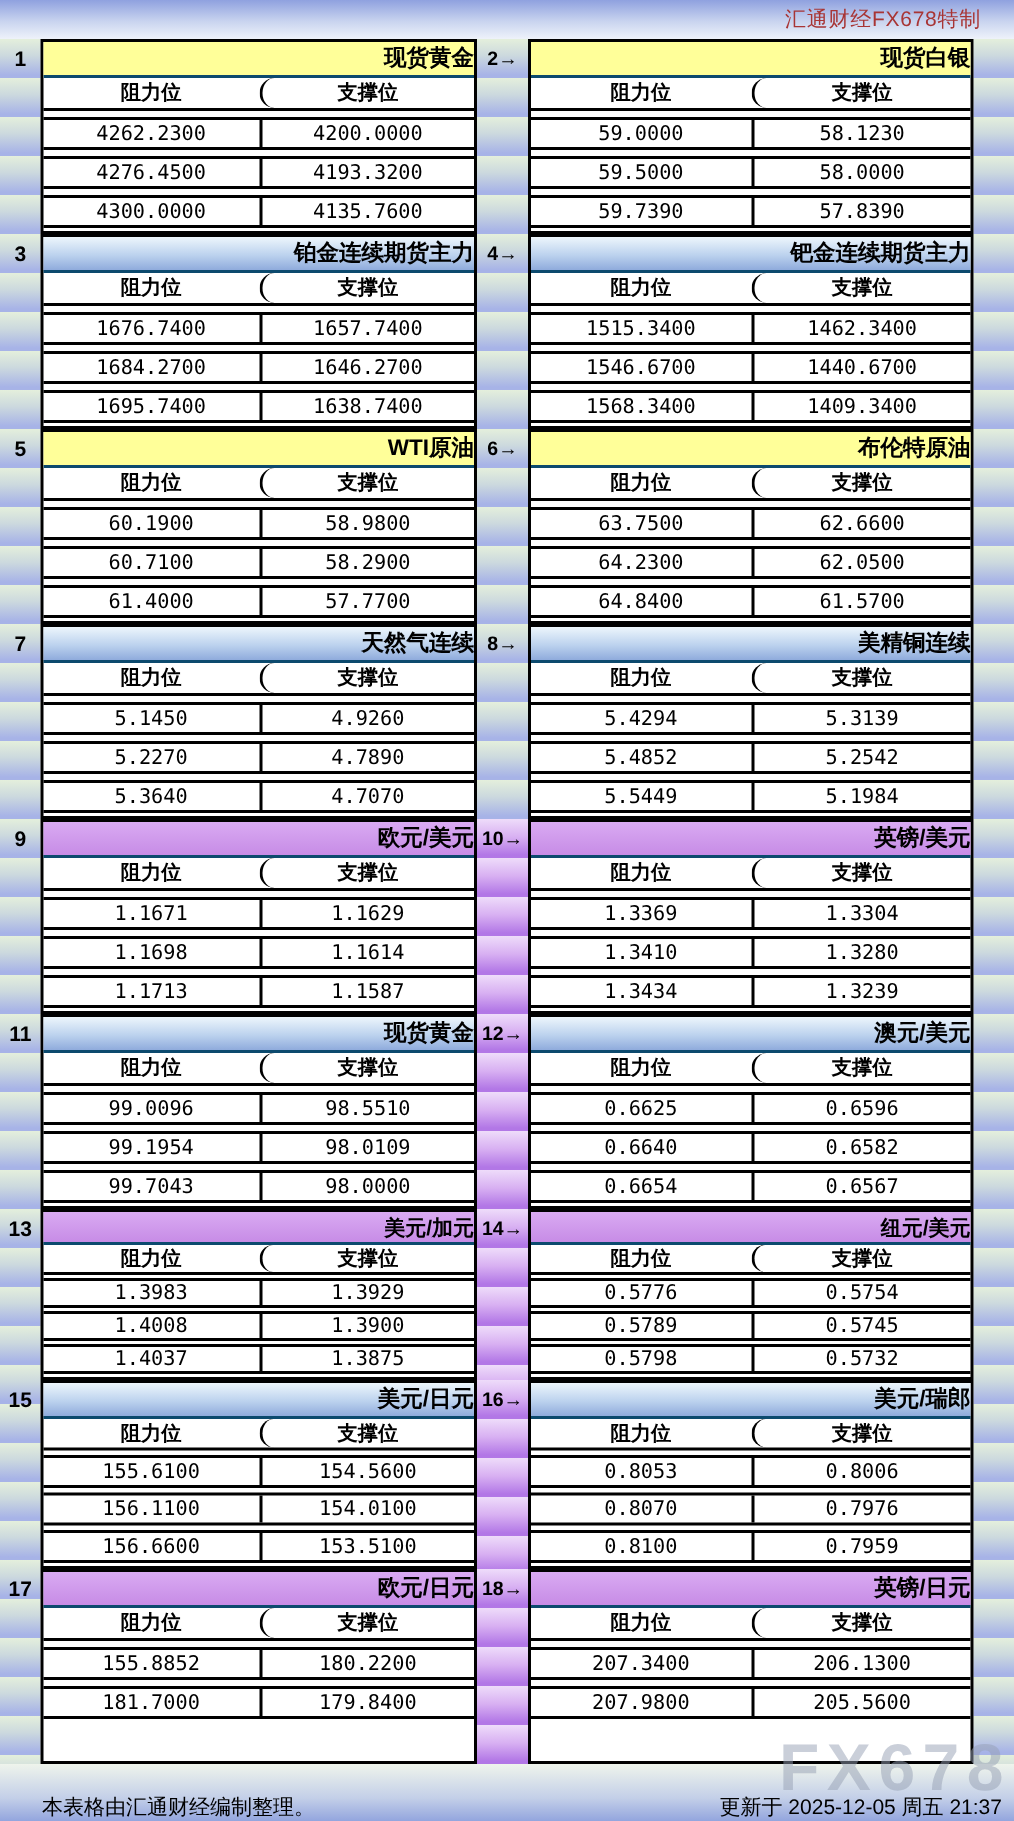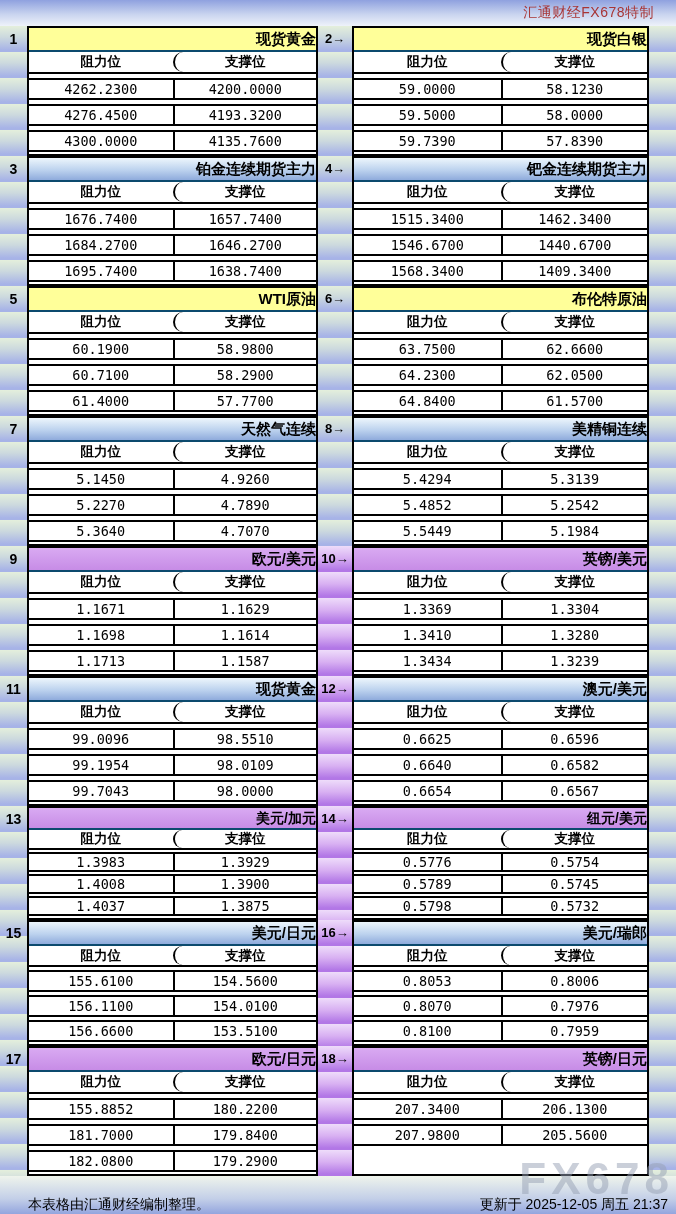--- a/index.html
+++ b/index.html
@@ -436,24 +436,20 @@
         <div>支撑位</div>
       </div>
       <div class="prow">
           <div>155.8852</div>
           <div>180.2200</div>
         </div>
       <div class="prow">
           <div>181.7000</div>
           <div>179.8400</div>
         </div>
-      <div class="prow">
-          <div>182.0800</div>
-          <div>179.2900</div>
-        </div>
     </div>
     <div class="gcell purple">
         <div class="glabel">18→</div>
       </div>
     <div class="panel">
       <div class="ptitle purple">英镑/日元</div>
       <div class="phead">
         <div>阻力位</div>
         <div>支撑位</div>
       </div>

